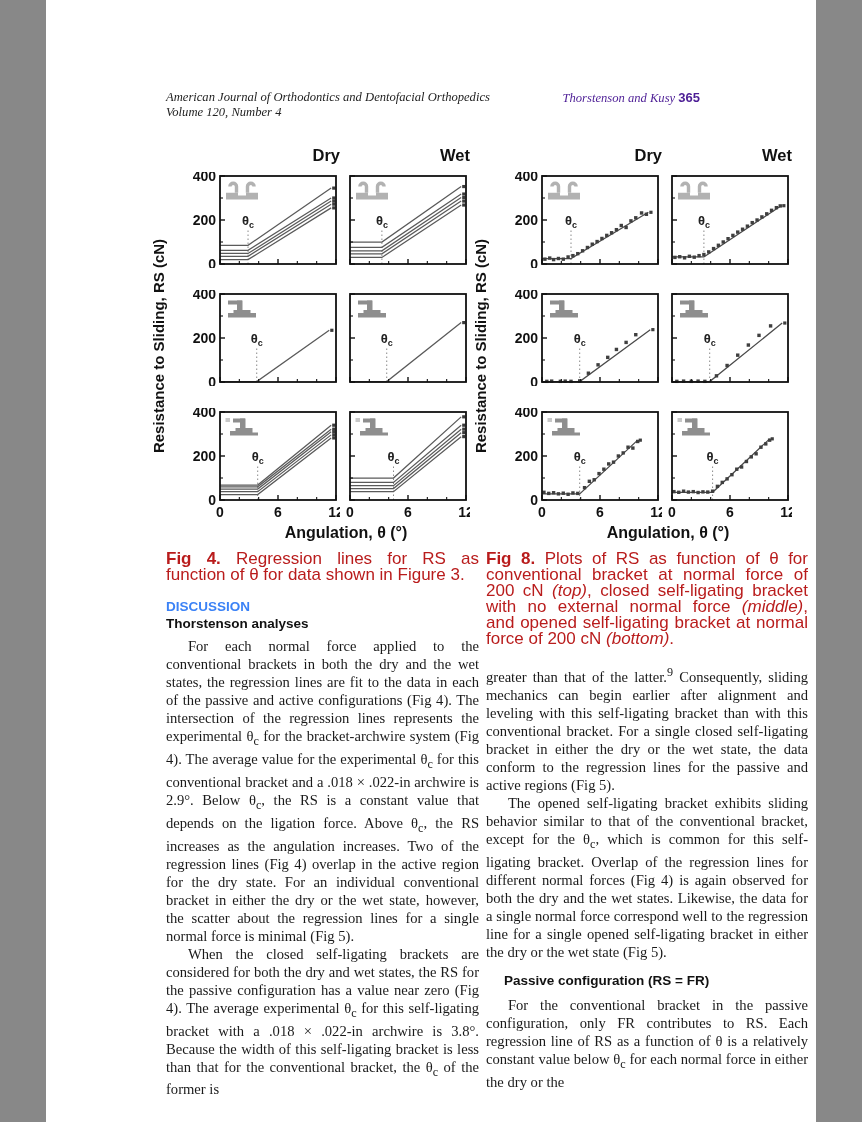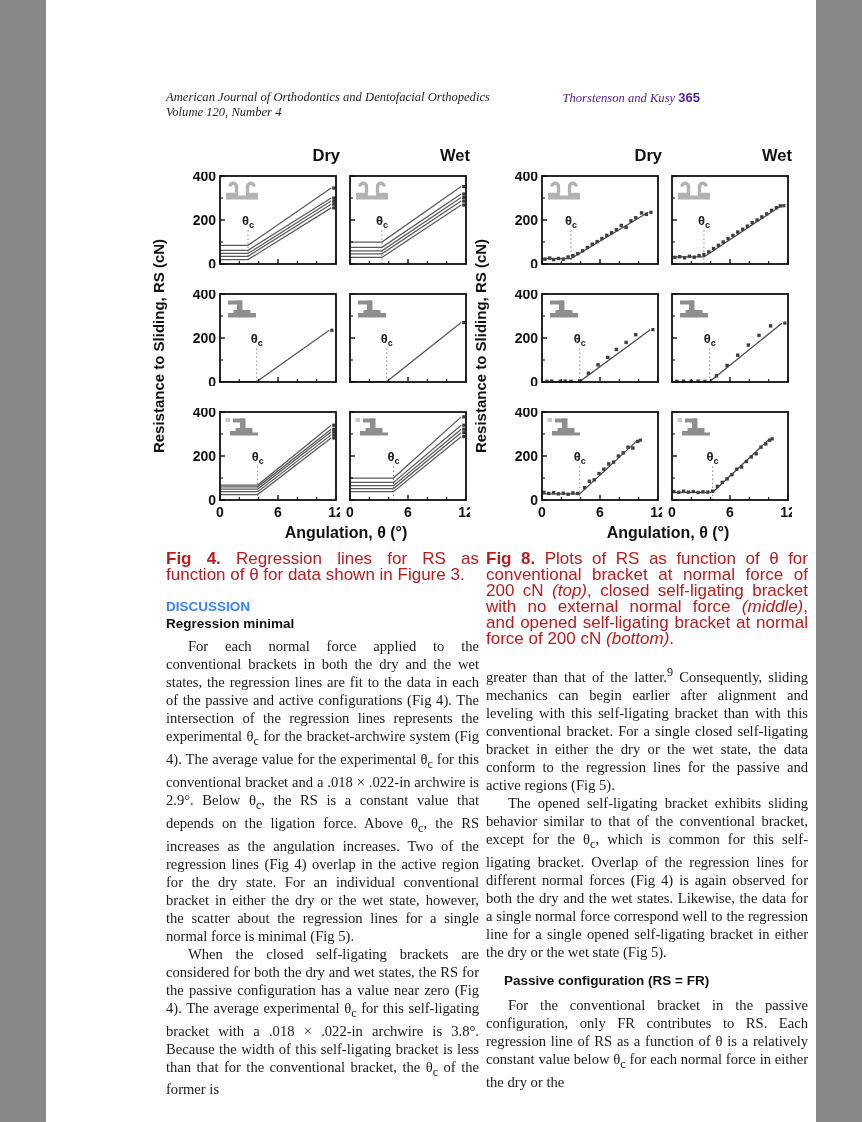--- a/index.html
+++ b/index.html
@@ -547,21 +547,21 @@
             </svg>
           </div>
         </div>
       <div class="fig-xlabel">Angulation, θ (°)</div>
     </div>
   </div>
 
   <div class="col-left">
     <p class="caption"><b>Fig 4.</b> <span>Regression lines for RS as function of θ for data shown in Figure 3.</span></p>
     <h2 class="sec">DISCUSSION</h2>
-    <h3 class="subsec">Regression minimal</h3>
+    <h3 class="subsec">Thorstenson analyses</h3>
     <p class="body indent">For each normal force applied to the conventional brackets in both the dry and the wet states, the regression lines are fit to the data in each of the passive and active configurations (Fig 4). The intersection of the regression lines represents the experimental θ<sub>c</sub> for the bracket-archwire system (Fig 4). The average value for the experimental θ<sub>c</sub> for this conventional bracket and a .018 × .022-in archwire is 2.9°. Below θ<sub>c</sub>, the RS is a constant value that depends on the ligation force. Above θ<sub>c</sub>, the RS increases as the angulation increases. Two of the regression lines (Fig 4) overlap in the active region for the dry state. For an individual conventional bracket in either the dry or the wet state, however, the scatter about the regression lines for a single normal force is minimal (Fig 5).</p>
     <p class="body indent">When the closed self-ligating brackets are considered for both the dry and wet states, the RS for the passive configuration has a value near zero (Fig 4). The average experimental θ<sub>c</sub> for this self-ligating bracket with a .018 × .022-in archwire is 3.8°. Because the width of this self-ligating bracket is less than that for the conventional bracket, the θ<sub>c</sub> of the former is</p>
   </div>
 
   <div class="col-right">
     <p class="caption"><b>Fig 8.</b> <span>Plots of RS as function of θ for conventional bracket at normal force of 200 cN <i>(top)</i>, closed self-ligating bracket with no external normal force <i>(middle)</i>, and opened self-ligating bracket at normal force of 200 cN <i>(bottom)</i>.</span></p>
     <p class="body">greater than that of the latter.<sup>9</sup> Consequently, sliding mechanics can begin earlier after alignment and leveling with this self-ligating bracket than with this conventional bracket. For a single closed self-ligating bracket in either the dry or the wet state, the data conform to the regression lines for the passive and active regions (Fig 5).</p>
     <p class="body indent">The opened self-ligating bracket exhibits sliding behavior similar to that of the conventional bracket, except for the θ<sub>c</sub>, which is common for this self-ligating bracket. Overlap of the regression lines for different normal forces (Fig 4) is again observed for both the dry and the wet states. Likewise, the data for a single normal force correspond well to the regression line for a single opened self-ligating bracket in either the dry or the wet state (Fig 5).</p>
     <h3 class="subsec2">Passive configuration (RS = FR)</h3>
     <p class="body indent">For the conventional bracket in the passive configuration, only FR contributes to RS. Each regression line of RS as a function of θ is a relatively constant value below θ<sub>c</sub> for each normal force in either the dry or the</p>

